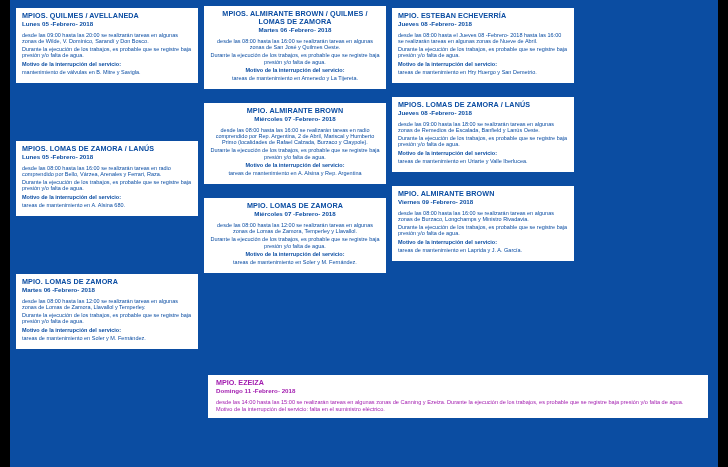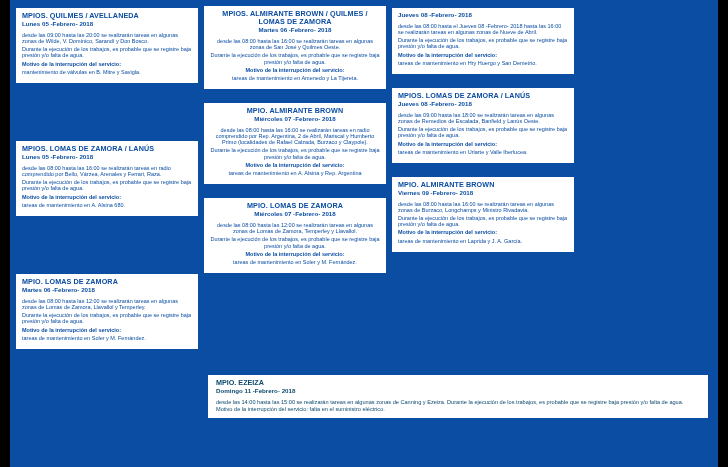--- a/index.html
+++ b/index.html
@@ -87,21 +87,21 @@
 
   
   .bottom-wrap {
     position: absolute;
     left: 198px;
     top: 375px;
     width: 500px;
   }
   .bottom-card {
     background: #ffffff;
-    color: #0c4a6e;
+    color: #a21caf;
     box-sizing: border-box;
     padding: 4px 8px 6px 8px;
     line-height: 1.15;
   }
   .bottom-card .title { font-size: 7.2px; font-weight: bold; }
   .bottom-card .date { font-size: 6.2px; font-weight: bold; margin-bottom: 5px; }
   .bottom-card .body { font-size: 5.6px; }
 </style>
 </head>
 <body>
@@ -184,20 +184,21 @@
             <p>desde las 08:00 hasta las 12:00 se realizarán tareas en algunas zonas de Lomas de Zamora, Temperley y Llavallol.</p>
             <p>Durante la ejecución de los trabajos, es probable que se registre baja presión y/o falta de agua.</p>
             <p class="motive-label">Motivo de la interrupción del servicio:</p>
             <p class="motive-line">tareas de mantenimiento en Soler y M. Fernández.</p>
           </div>
         </div>
       </div>
 
       <div class="col col-3">
         <div class="card">
+          <div class="title">MPIO. ESTEBAN ECHEVERRÍA</div>
           <div class="date">Jueves 08 -Febrero- 2018</div>
           <div class="body">
             <p>desde las 08:00 hasta el Jueves 08 -Febrero- 2018 hasta las 16:00 se realizarán tareas en algunas zonas de Nueve de Abril.</p>
             <p>Durante la ejecución de los trabajos, es probable que se registre baja presión y/o falta de agua.</p>
             <p class="motive-label">Motivo de la interrupción del servicio:</p>
             <p class="motive-line">tareas de mantenimiento en Hry Huergo y San Demetrio.</p>
           </div>
         </div>
 
         <div class="spacer-sm"></div>

